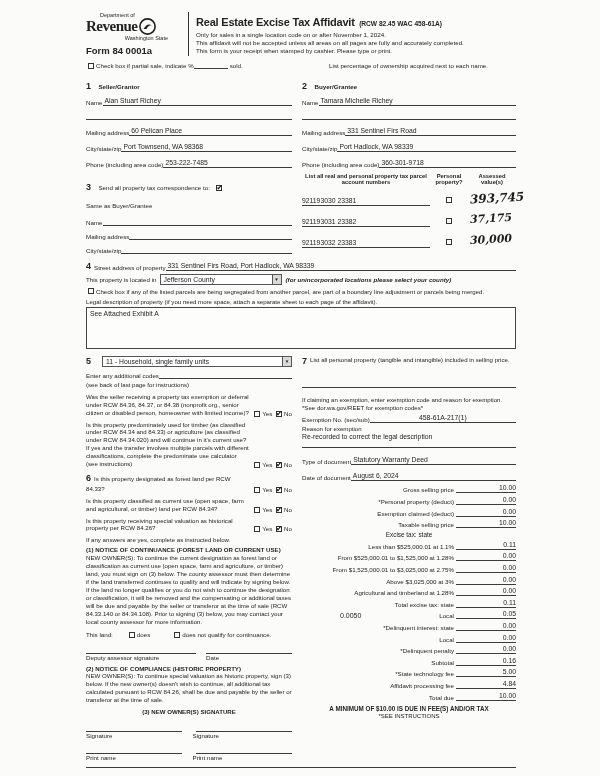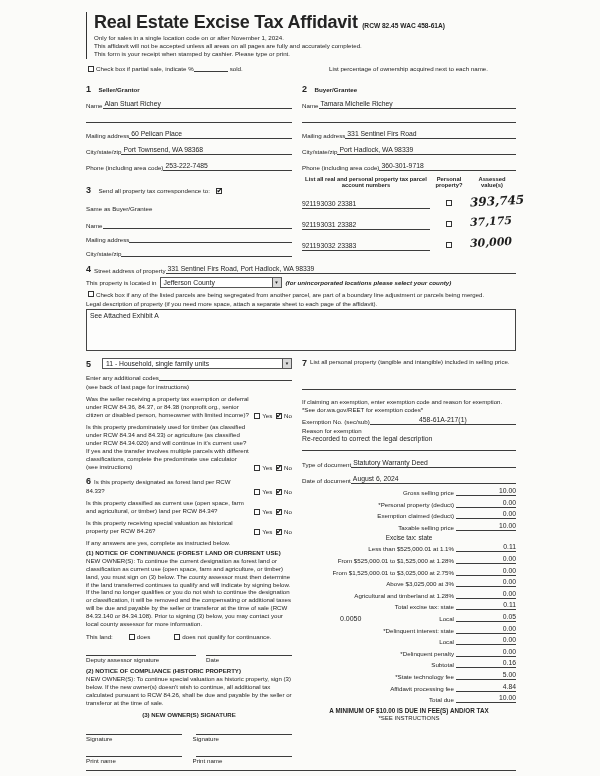--- a/index.html
+++ b/index.html
@@ -11,21 +11,21 @@
   }
   
   .hdr { display:flex; align-items:stretch; }
   .logo-block { width:102px; flex:0 0 102px; padding-right:6px; }
   .agency-top { font-size:5.5px; padding-left:14px; }
   .agency-row { display:flex; align-items:center; }
   .agency { font-family:"Liberation Serif", serif; font-weight:bold; font-size:15px; letter-spacing:-0.5px; }
   .agency-sub { font-size:5.5px; text-align:right; padding-right:14px; }
   .form-no { font-size:9.5px; font-weight:bold; margin-top:4px; }
   .title-block { border-left:1.6px solid #333; padding-left:7px; flex:1; }
-  .title { font-size:18px; font-weight:bold; letter-spacing:-0.2px; }
+  .title { font-size:11px; font-weight:bold; letter-spacing:-0.2px; }
   .title-suffix { font-size:6.6px; font-weight:bold; }
   .note { font-size:6.2px; line-height:1.32; }
   .partial-row { display:flex; align-items:flex-end; font-size:6.2px; margin-top:5px; }
   .ownership { margin-left:auto; padding-right:28px; }
   
   .lbl { font-size:6.2px; white-space:nowrap; }
   .frow { display:flex; align-items:flex-end; margin-top:6px; }
   .fill { flex:1; border-bottom:0.9px solid #3c3c3c; font-size:6.8px; padding:0 2px; min-height:8px; line-height:9px; }
   .cb { display:inline-block; width:6px; height:6px; border:0.9px solid #333; position:relative; vertical-align:-1px; margin:0 2px; flex:none; background:#fff; }
   .cb.checked::after { content:"\2714"; position:absolute; top:-3px; left:-1px; font-size:7.5px; color:#111; }
@@ -63,20 +63,32 @@
   .mhead { text-align:center; font-size:6.4px; margin-top:3px; }
   .hr { border-top:0.9px solid #3c3c3c; margin-top:6px; }
   .mt2{margin-top:2px;} .mt4{margin-top:4px;}
 </style>
 </head>
 <body>
 
 <div class="page">
 
   <div class="hdr">
+    <div class="logo-block">
+      <div class="agency-top">Department of</div>
+      <div class="agency-row">
+        <span class="agency">Revenue</span>
+        <svg width="17" height="17" viewBox="0 0 17 17" style="margin-left:1px;">
+          <circle cx="8.5" cy="8.5" r="7.6" fill="none" stroke="#222" stroke-width="1.6"></circle>
+          <path d="M4.5 11 Q8.5 4.5 13 7.5 Q10 6.5 7.5 11 Z" fill="#222"></path>
+        </svg>
+      </div>
+      <div class="agency-sub">Washington State</div>
+      <div class="form-no">Form 84 0001a</div>
+    </div>
     <div class="title-block">
       <div>
         <span class="title">Real Estate Excise Tax Affidavit</span>
         <span class="title-suffix">(RCW 82.45 WAC 458-61A)</span>
       </div>
       <div class="note" style="margin-top:1px;">Only for sales in a single location code on or after November 1, 2024.</div>
       <div class="note">This affidavit will not be accepted unless all areas on all pages are fully and accurately completed.</div>
       <div class="note">This form is your receipt when stamped by cashier. Please type or print.</div>
     </div>
   </div>

